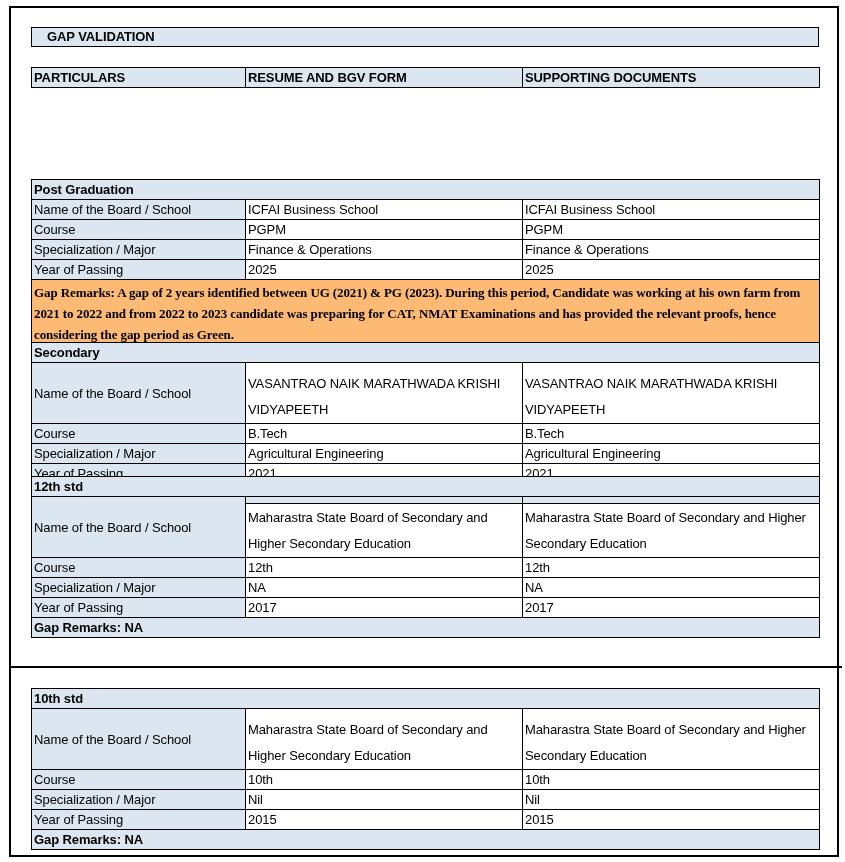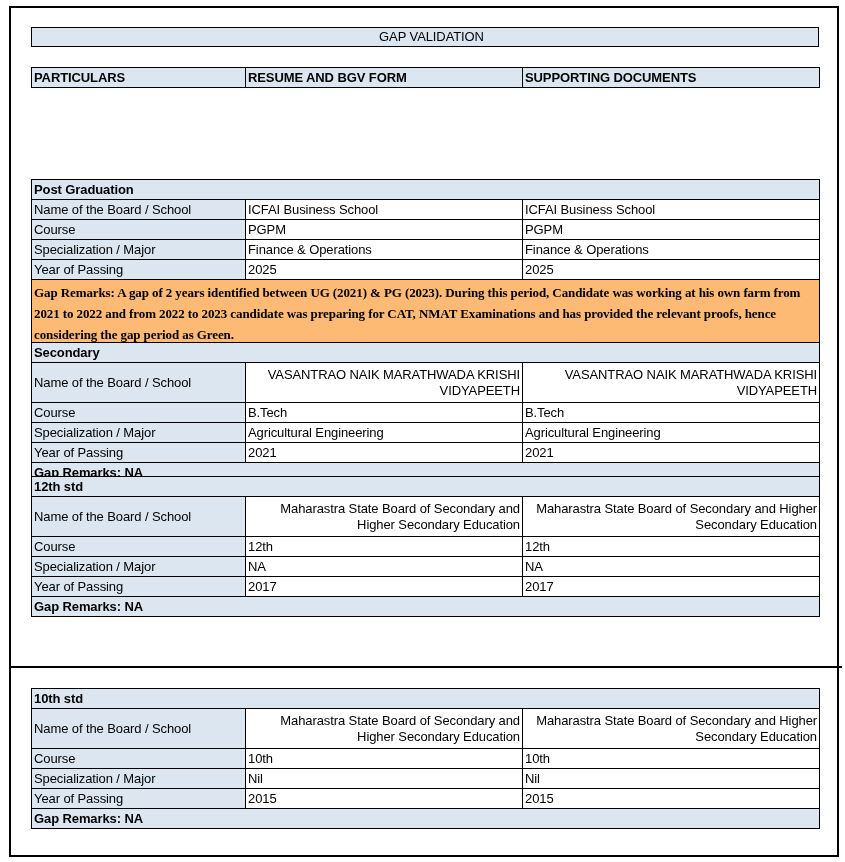--- a/index.html
+++ b/index.html
@@ -4,24 +4,24 @@
 <style>
   html, body { margin: 0; padding: 0; background: #ffffff; }
   body { width: 845px; height: 862px; position: relative; overflow: hidden;
          font-family: "Liberation Sans", sans-serif; font-size: 13px; color: #000; }
   .frame { position: absolute; left: 9px; top: 6px; width: 830px; height: 851px;
            border: 2px solid #000; box-sizing: border-box; }
   .divider { position: absolute; left: 9px; top: 666px; width: 833px; height: 2px; background: #000; }
   .tbl { position: absolute; left: 31px; width: 788px; border-collapse: collapse; table-layout: fixed; }
   .tbl td { border: 1px solid #000; padding: 0 2px; height: 19px; line-height: 19px;
             vertical-align: middle; white-space: nowrap; overflow: hidden; letter-spacing: -0.1px; }
-  .tbl td.wrap { white-space: normal; line-height: 16px; padding-top: 1px; padding-bottom: 0; text-align: right; }
+  .tbl td.wrap { white-space: normal; line-height: 26px; padding-top: 8px; padding-bottom: 0; }
   .hdr td, td.hdr { background: #dce6f1; font-weight: bold; }
   .lbl { background: #dce6f1; }
-  .title td { text-align: center; background: #dce6f1; font-weight: normal; height: 18px; line-height: 18px; padding-left: 15px; }
+  .title td { background: #dce6f1; font-weight: bold; height: 18px; line-height: 18px; padding-left: 15px; }
   .remarks { background: #fdba74; font-weight: bold; white-space: normal !important;
              line-height: 21px !important; padding: 0 2px !important; font-family: Liberation Serif, serif; }
   .tall td { height: 38px; }
 </style>
 </head>
 <body>
 
 <div class="frame"></div>
 <div class="divider"></div>
 

